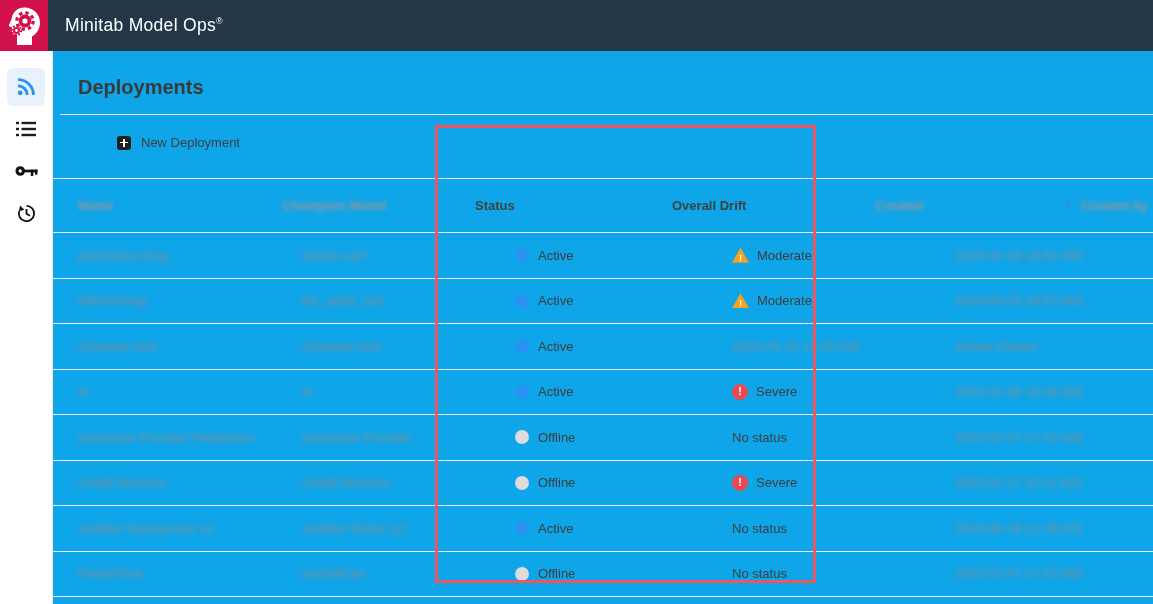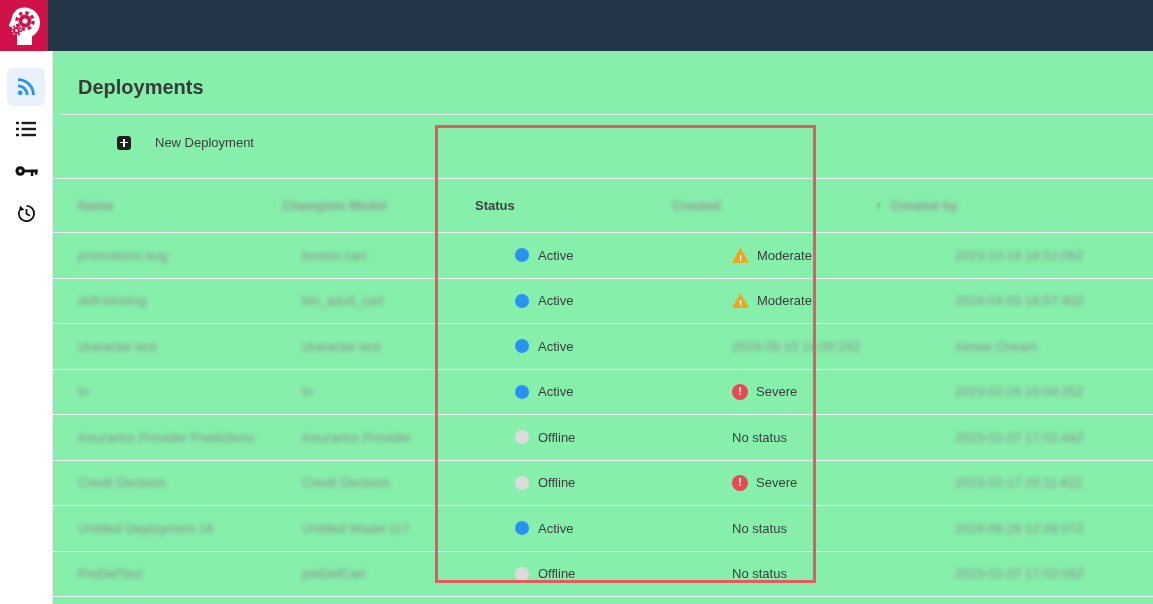--- a/index.html
+++ b/index.html
@@ -15,26 +15,26 @@
 
   
   .sidebar { position:absolute; top:51px; left:0; width:53px; bottom:0;
     background:#fff; border-right:1px solid #e9e9e9; z-index:4; }
   .side-item { width:38px; height:38px; margin:4px auto 0; display:flex;
     align-items:center; justify-content:center; border-radius:6px; cursor:pointer; }
   .side-item:first-child { margin-top:17px; }
   .side-item.active { background:#e8f1fc; }
 
   
-  .main { position:absolute; left:53px; top:51px; right:0; bottom:0; background:#86efac; }
+  .main { position:absolute; left:53px; top:51px; right:0; bottom:0; background:#0ea5e9; }
   .page-title { position:absolute; left:25px; top:25px; font-size:20px; font-weight:700; color:#3a3a3a; }
   .divider1 { position:absolute; left:7px; right:0; top:63px; border-top:1px solid #e5e5e5; }
 
   .new-deploy { position:absolute; left:40px; top:84px; display:flex; align-items:center;
-    gap:24px; cursor:pointer; background:none; border:none;padding-left:24px; }
+    gap:10px; cursor:pointer; background:none; border:none;padding-left:24px; }
   .plus-icon { width:14px; height:14px; background:#1f1f1f; border-radius:3px; position:relative; flex:none; }
   .plus-icon::before { content:""; position:absolute; left:3px; right:3px; top:6.1px; height:1.8px; background:#fff; }
   .plus-icon::after  { content:""; position:absolute; top:3px; bottom:3px; left:6.1px; width:1.8px; background:#fff; }
   .new-deploy-label { font-size:13px; color:#3f3f3f; }
 
   
   .table { position:absolute; left:0; right:0; top:127px; border-top:1px solid #efefef; }
   .thead, .trow { display:grid; grid-template-columns:204px 193px 197px 203px 190px 1fr;
     padding-left:25px; align-items:center; }
   .thead { height:54px; border-bottom:1px solid #ededed; }
@@ -74,20 +74,21 @@
   <svg class="logo" viewBox="0 0 48 51" xmlns="http://www.w3.org/2000/svg">
     <rect width="48" height="51" fill="#d1114a"></rect>
     <path d="M32 45 V36.5 C37 33.5 40 28.5 40 22.5 C40 14 33 7.5 24.5 7.5 C17.5 7.5 12.3 12.2 11.5 19.2 L9 24.8 C8.6 25.8 9.1 26.6 10.2 26.8 L11.8 27.1 V31.5 C11.8 33.6 13.3 34.8 15.4 34.6 L17 34.4 V45 Z" fill="#ffffff"></path>
     <circle cx="25" cy="21" r="8.2" fill="none" stroke="#d1114a" stroke-width="3.2" stroke-dasharray="3.4 3.05"></circle>
     <circle cx="25" cy="21" r="6.4" fill="#d1114a"></circle>
     <circle cx="25" cy="21" r="2.6" fill="#ffffff"></circle>
     <circle cx="16.5" cy="30.5" r="4.6" fill="none" stroke="#d1114a" stroke-width="2" stroke-dasharray="1.8 1.7"></circle>
     <circle cx="16.5" cy="30.5" r="3.5" fill="#d1114a"></circle>
     <circle cx="16.5" cy="30.5" r="1.4" fill="#ffffff"></circle>
   </svg>
+  <div class="app-title"><span>Minitab Model Ops</span><sup>®</sup></div>
 </div>
 
 <div class="sidebar">
   <div class="side-item active">
     <svg width="20" height="20" viewBox="0 0 20 20">
       <circle cx="4.2" cy="15.8" r="2.4" fill="#2893f3"></circle>
       <path d="M2 8.8 A 9.2 9.2 0 0 1 11.2 18" stroke="#2893f3" stroke-width="2.8" fill="none"></path>
       <path d="M2 2.6 A 15.4 15.4 0 0 1 17.4 18" stroke="#2893f3" stroke-width="2.8" fill="none"></path>
     </svg>
   </div>
@@ -126,20 +127,21 @@
   <button class="new-deploy">
     <span class="plus-icon"></span>
     <span class="new-deploy-label">New Deployment</span>
   </button>
 
   <div class="table">
     <div class="thead">
       <div class="hcell hblur">Name</div>
       <div class="hcell hblur">Champion Model</div>
       <div class="hcell">Status</div>
+      <div class="hcell">Overall Drift</div>
       <div class="hcell hblur">Created</div>
       <div class="hcell">
         <span class="sort-arrow">↑</span>
         <span class="hblur">Created by</span>
       </div>
     </div>
     <div id="tbody">
   <div class="trow">
     <div class="cell blur c-name">promotions bug</div>
     <div class="cell blur c-champ">boston.cart</div>

